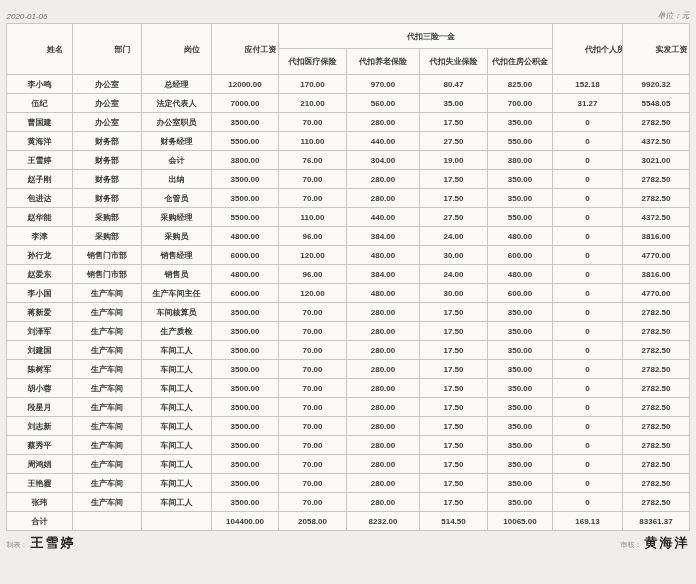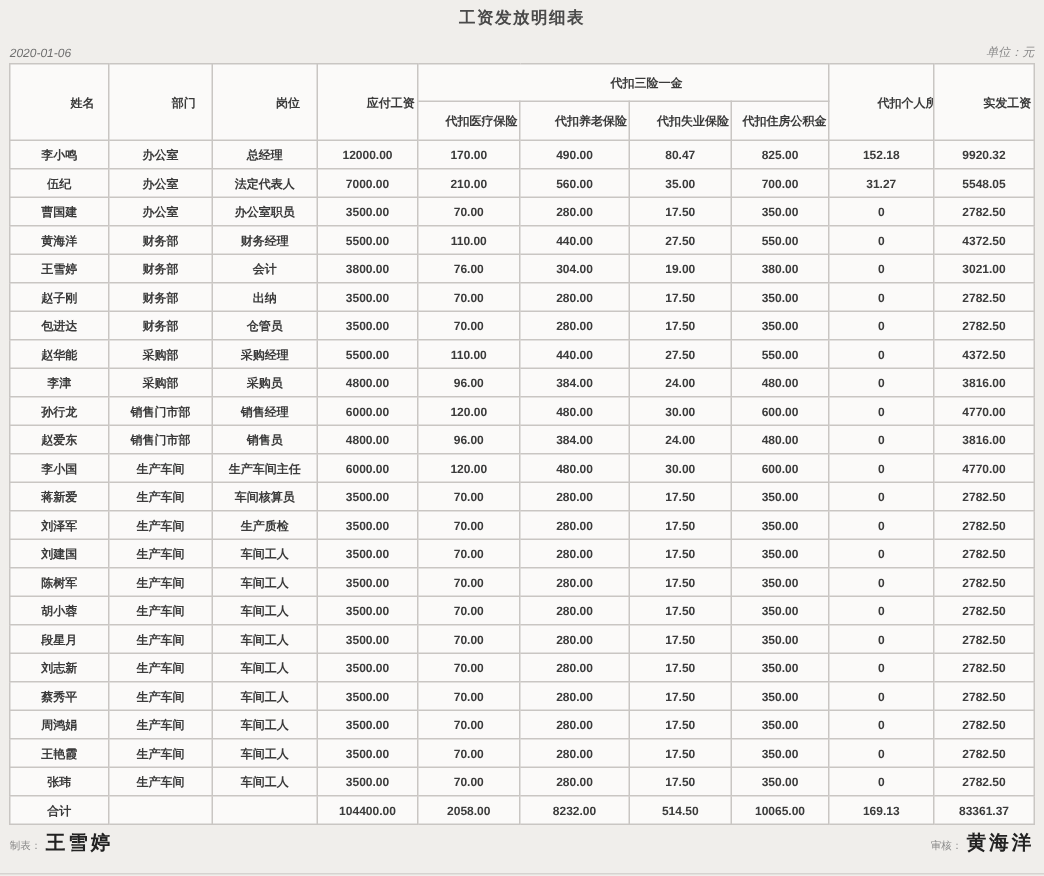--- a/index.html
+++ b/index.html
@@ -44,21 +44,21 @@
     text-align:center;
     vertical-align:middle;
     font-size:8px;
     font-weight:600;
     color:#3b3b3b;
     padding:0 1px;
     overflow:hidden;
     white-space:nowrap;
   }
   table.salary thead tr.tier1 th{height:24px;padding-left:32px;}
-  table.salary thead tr.tier2 th{height:25px;text-align:right;}
+  table.salary thead tr.tier2 th{height:25px;}
   table.salary tbody td{height:18px;}
   .footer-row{
     width:683px;
     margin:3px auto 0 auto;
     display:flex;
     justify-content:space-between;
     align-items:baseline;
   }
   .signer{display:flex;align-items:baseline;gap:3px;}
   .signer .label{font-size:7px;color:#8a8a8a;}
@@ -74,21 +74,20 @@
     left:0;bottom:1px;
     width:696px;height:0;
     border-top:1px solid #d6d3d0;
   }
 </style>
 </head>
 <body>
 
 <div class="page">
 
-  <div class="doc-title">工资发放明细表</div>
 
   <div class="meta-row">
     <span class="date">2020-01-06</span>
     <span class="unit">单位：元</span>
   </div>
 
   <table class="salary">
     <colgroup>
       <col style="width:66px">
         <col style="width:69px">
@@ -118,21 +117,21 @@
         <th>代扣住房公积金</th>
       </tr>
     </thead>
     <tbody>
         <tr>
           <td>李小鸣</td>
           <td>办公室</td>
           <td>总经理</td>
           <td>12000.00</td>
           <td>170.00</td>
-          <td>490.00</td>
+          <td>970.00</td>
           <td>80.47</td>
           <td>825.00</td>
           <td>152.18</td>
           <td>9920.32</td>
         </tr>
         <tr>
           <td>伍纪</td>
           <td>办公室</td>
           <td>法定代表人</td>
           <td>7000.00</td>

